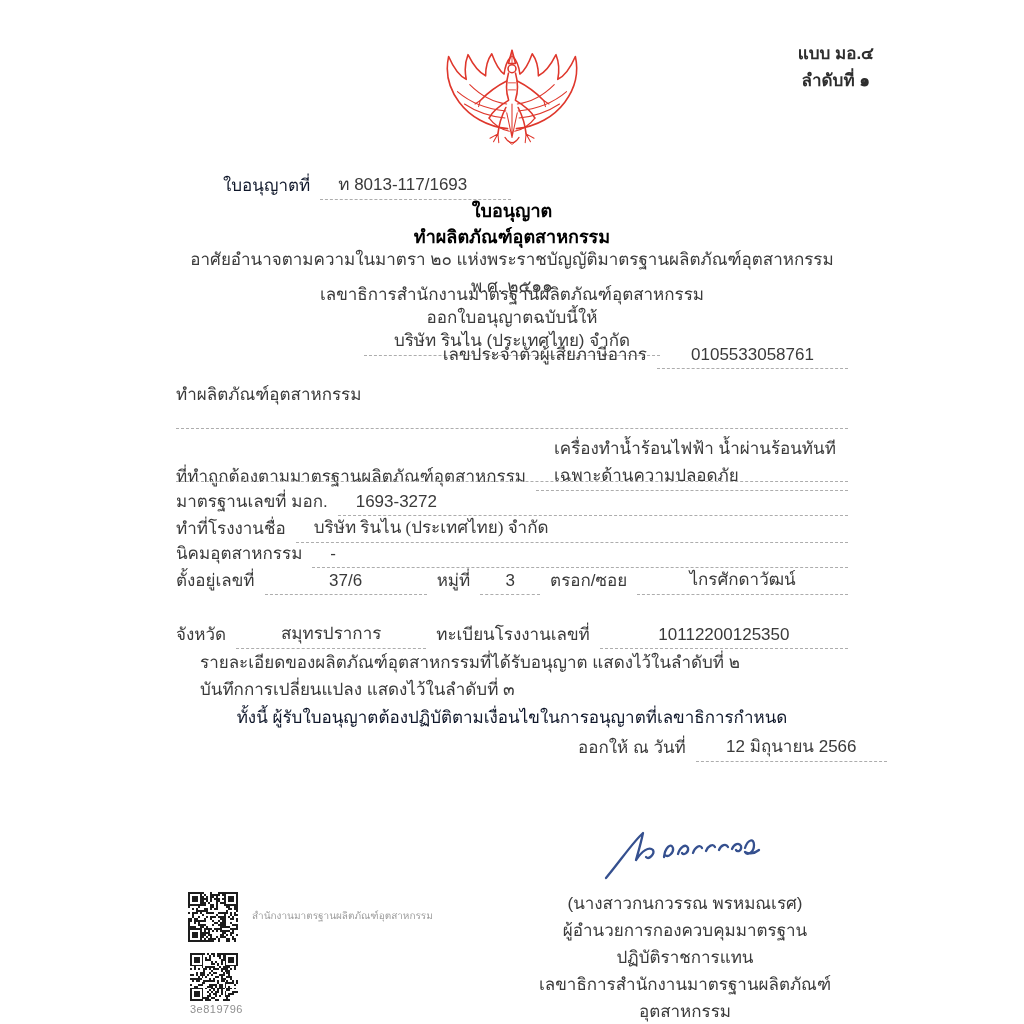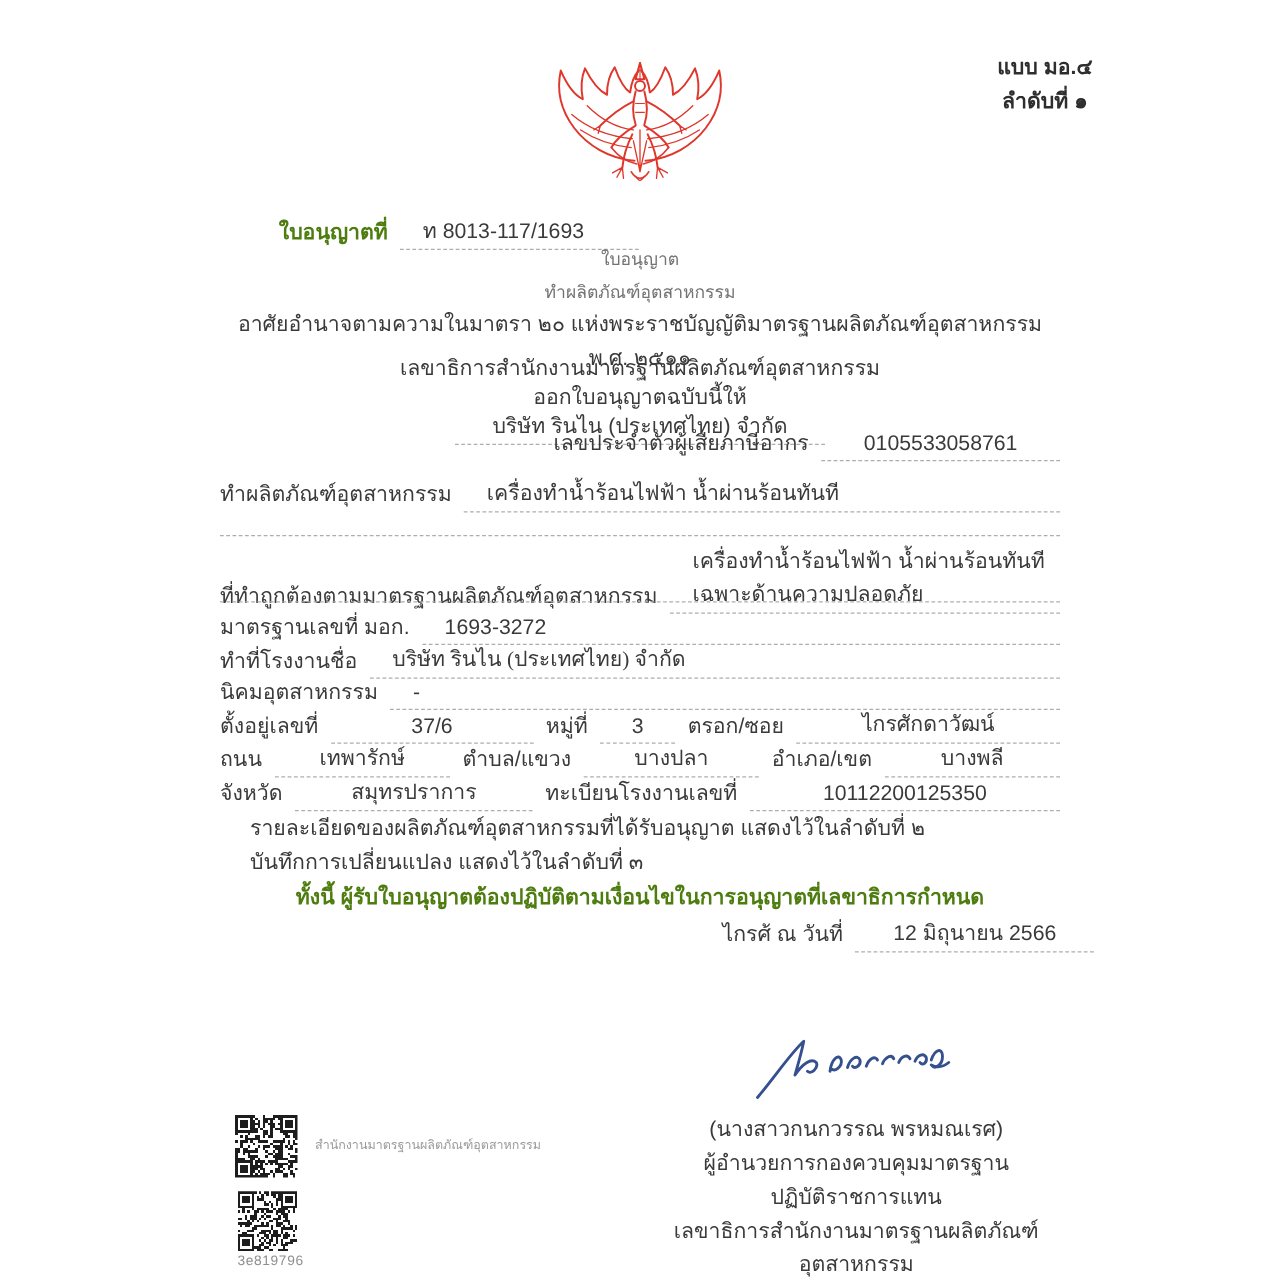--- a/index.html
+++ b/index.html
@@ -1,36 +1,36 @@
 <!DOCTYPE html>
 <html><head>
 <meta charset="utf-8">
 <style>
   html,body{margin:0;padding:0;background:#ffffff;}
   .page{
     position:relative;width:1024px;height:1024px;background:#ffffff;overflow:hidden;
     font-family:"Liberation Sans","DejaVu Sans",sans-serif;
     color:#3a3a3a;font-size:17px;
   }
-  .bold{font-weight:bold;color:#4d7c0f;}
+  .bold{font-weight:normal;color:#0f172a;}
   
   .form-code{position:absolute;top:40px;right:150px;text-align:center;font-weight:bold;line-height:27px;color:#2e2e2e;}
   
   .garuda{position:absolute;top:48px;left:50%;margin-left:-88px;width:176px;height:126px;}
   
   .row{position:absolute;left:176px;right:176px;display:flex;align-items:flex-end;}
   .lbl{white-space:nowrap;padding-right:10px;padding-bottom:2px;}
   .fld{border-bottom:1px dashed #adadad;padding:0 8px 2px;min-height:21px;}
   .fld.center{text-align:center;}
   .fld.left{text-align:left;padding-left:18px;}
   .grow{flex:1;}
   .crow{position:absolute;left:176px;right:176px;text-align:center;}
   .hr{position:absolute;left:176px;right:176px;border-bottom:1px dashed #adadad;height:0;}
   .inline-fld{display:inline-block;border-bottom:1px dashed #adadad;padding:0 30px 2px;}
-  .title{font-weight:normal;font-size:14px;color:#737373;}
+  .title{font-weight:bold;font-size:18px;color:#000000;}
   
   .lic-row{position:absolute;left:223px;top:170px;display:flex;align-items:flex-end;}
   .lic-fld{width:165px;}
   
   .date-row{position:absolute;left:578px;top:732px;display:flex;align-items:flex-end;}
   .date-fld{width:175px;text-align:center;}
   
   .sig-svg{position:absolute;top:826px;left:600px;width:172px;height:60px;}
   .sig-block{position:absolute;top:890px;left:516px;width:338px;text-align:center;line-height:27px;}
   
@@ -101,21 +101,20 @@
     <span class="inline-fld">บริษัท รินไน (ประเทศไทย) จำกัด</span>
   </div>
 
   <div class="row" style="top:340px;justify-content:flex-end;">
     <span class="lbl">เลขประจำตัวผู้เสียภาษีอากร</span>
     <span class="fld center" style="width:175px;">0105533058761</span>
   </div>
 
   <div class="row" style="top:380px;">
     <span class="lbl">ทำผลิตภัณฑ์อุตสาหกรรม</span>
-    <span class="fld left grow">เครื่องทำน้ำร้อนไฟฟ้า น้ำผ่านร้อนทันที</span>
   </div>
   <div class="hr" style="top:428px;"></div>
 
   <div class="row" style="top:434px;">
     <span class="lbl">ที่ทำถูกต้องตามมาตรฐานผลิตภัณฑ์อุตสาหกรรม</span>
     <span class="fld left grow">เครื่องทำน้ำร้อนไฟฟ้า น้ำผ่านร้อนทันที เฉพาะด้านความปลอดภัย</span>
   </div>
   <div class="hr" style="top:481px;"></div>
 
   <div class="row" style="top:487px;">
@@ -135,43 +134,35 @@
 
   <div class="row" style="top:565px;">
     <span class="lbl">ตั้งอยู่เลขที่</span>
     <span class="fld center" style="flex:1.5;">37/6</span>
     <span class="lbl" style="padding-left:10px;">หมู่ที่</span>
     <span class="fld center" style="flex:0.45;">3</span>
     <span class="lbl" style="padding-left:10px;">ตรอก/ซอย</span>
     <span class="fld center" style="flex:2;">ไกรศักดาวัฒน์</span>
   </div>
 
-  <div class="row" style="top:592px;">
-    <span class="lbl">ถนน</span>
-    <span class="fld center" style="flex:1.3;">เทพารักษ์</span>
-    <span class="lbl" style="padding-left:10px;">ตำบล/แขวง</span>
-    <span class="fld center" style="flex:1.3;">บางปลา</span>
-    <span class="lbl" style="padding-left:10px;">อำเภอ/เขต</span>
-    <span class="fld center" style="flex:1.3;">บางพลี</span>
-  </div>
 
   <div class="row" style="top:619px;">
     <span class="lbl">จังหวัด</span>
     <span class="fld center" style="flex:1.2;">สมุทรปราการ</span>
     <span class="lbl" style="padding-left:10px;">ทะเบียนโรงงานเลขที่</span>
     <span class="fld center" style="flex:1.6;">10112200125350</span>
   </div>
 
   <div style="position:absolute;left:200px;top:648px;">รายละเอียดของผลิตภัณฑ์อุตสาหกรรมที่ได้รับอนุญาต แสดงไว้ในลำดับที่ ๒</div>
   <div style="position:absolute;left:200px;top:675px;">บันทึกการเปลี่ยนแปลง แสดงไว้ในลำดับที่ ๓</div>
 
   <div class="crow bold" style="top:703px;">ทั้งนี้ ผู้รับใบอนุญาตต้องปฏิบัติตามเงื่อนไขในการอนุญาตที่เลขาธิการกำหนด</div>
 
   <div class="date-row">
-    <span class="lbl">ไกรศ้ ณ วันที่</span>
+    <span class="lbl">ออกให้ ณ วันที่</span>
     <span class="fld center date-fld">12 มิถุนายน 2566</span>
   </div>
 
   <svg class="sig-svg" viewBox="0 0 170 60" fill="none" stroke="#35508f" stroke-width="2.3" stroke-linecap="round" stroke-linejoin="round">
     <path d="M5,52 C20,34 32,16 42,7 C40,17 37,27 35,34 C41,25 48,20 52,24 C54,28 48,34 45,31"></path>
     <path d="M63,31 C64,22 70,16 72,22 C73,27 67,32 64,29 M77,28 C79,21 85,17 87,22 C88,26 83,30 81,27 M92,27 C94,21 99,18 101,22 M105,25 C107,20 112,17 114,21 M118,24 C120,19 125,17 127,21 M131,23 C133,18 138,16 140,20 C141,24 137,27 135,24 M144,22 C147,13 153,12 153,19 C153,26 147,30 144,26 C148,28 153,28 158,24"></path>
   </svg>
 
   <div class="sig-block">
     <div>(นางสาวกนกวรรณ พรหมณเรศ)</div>

